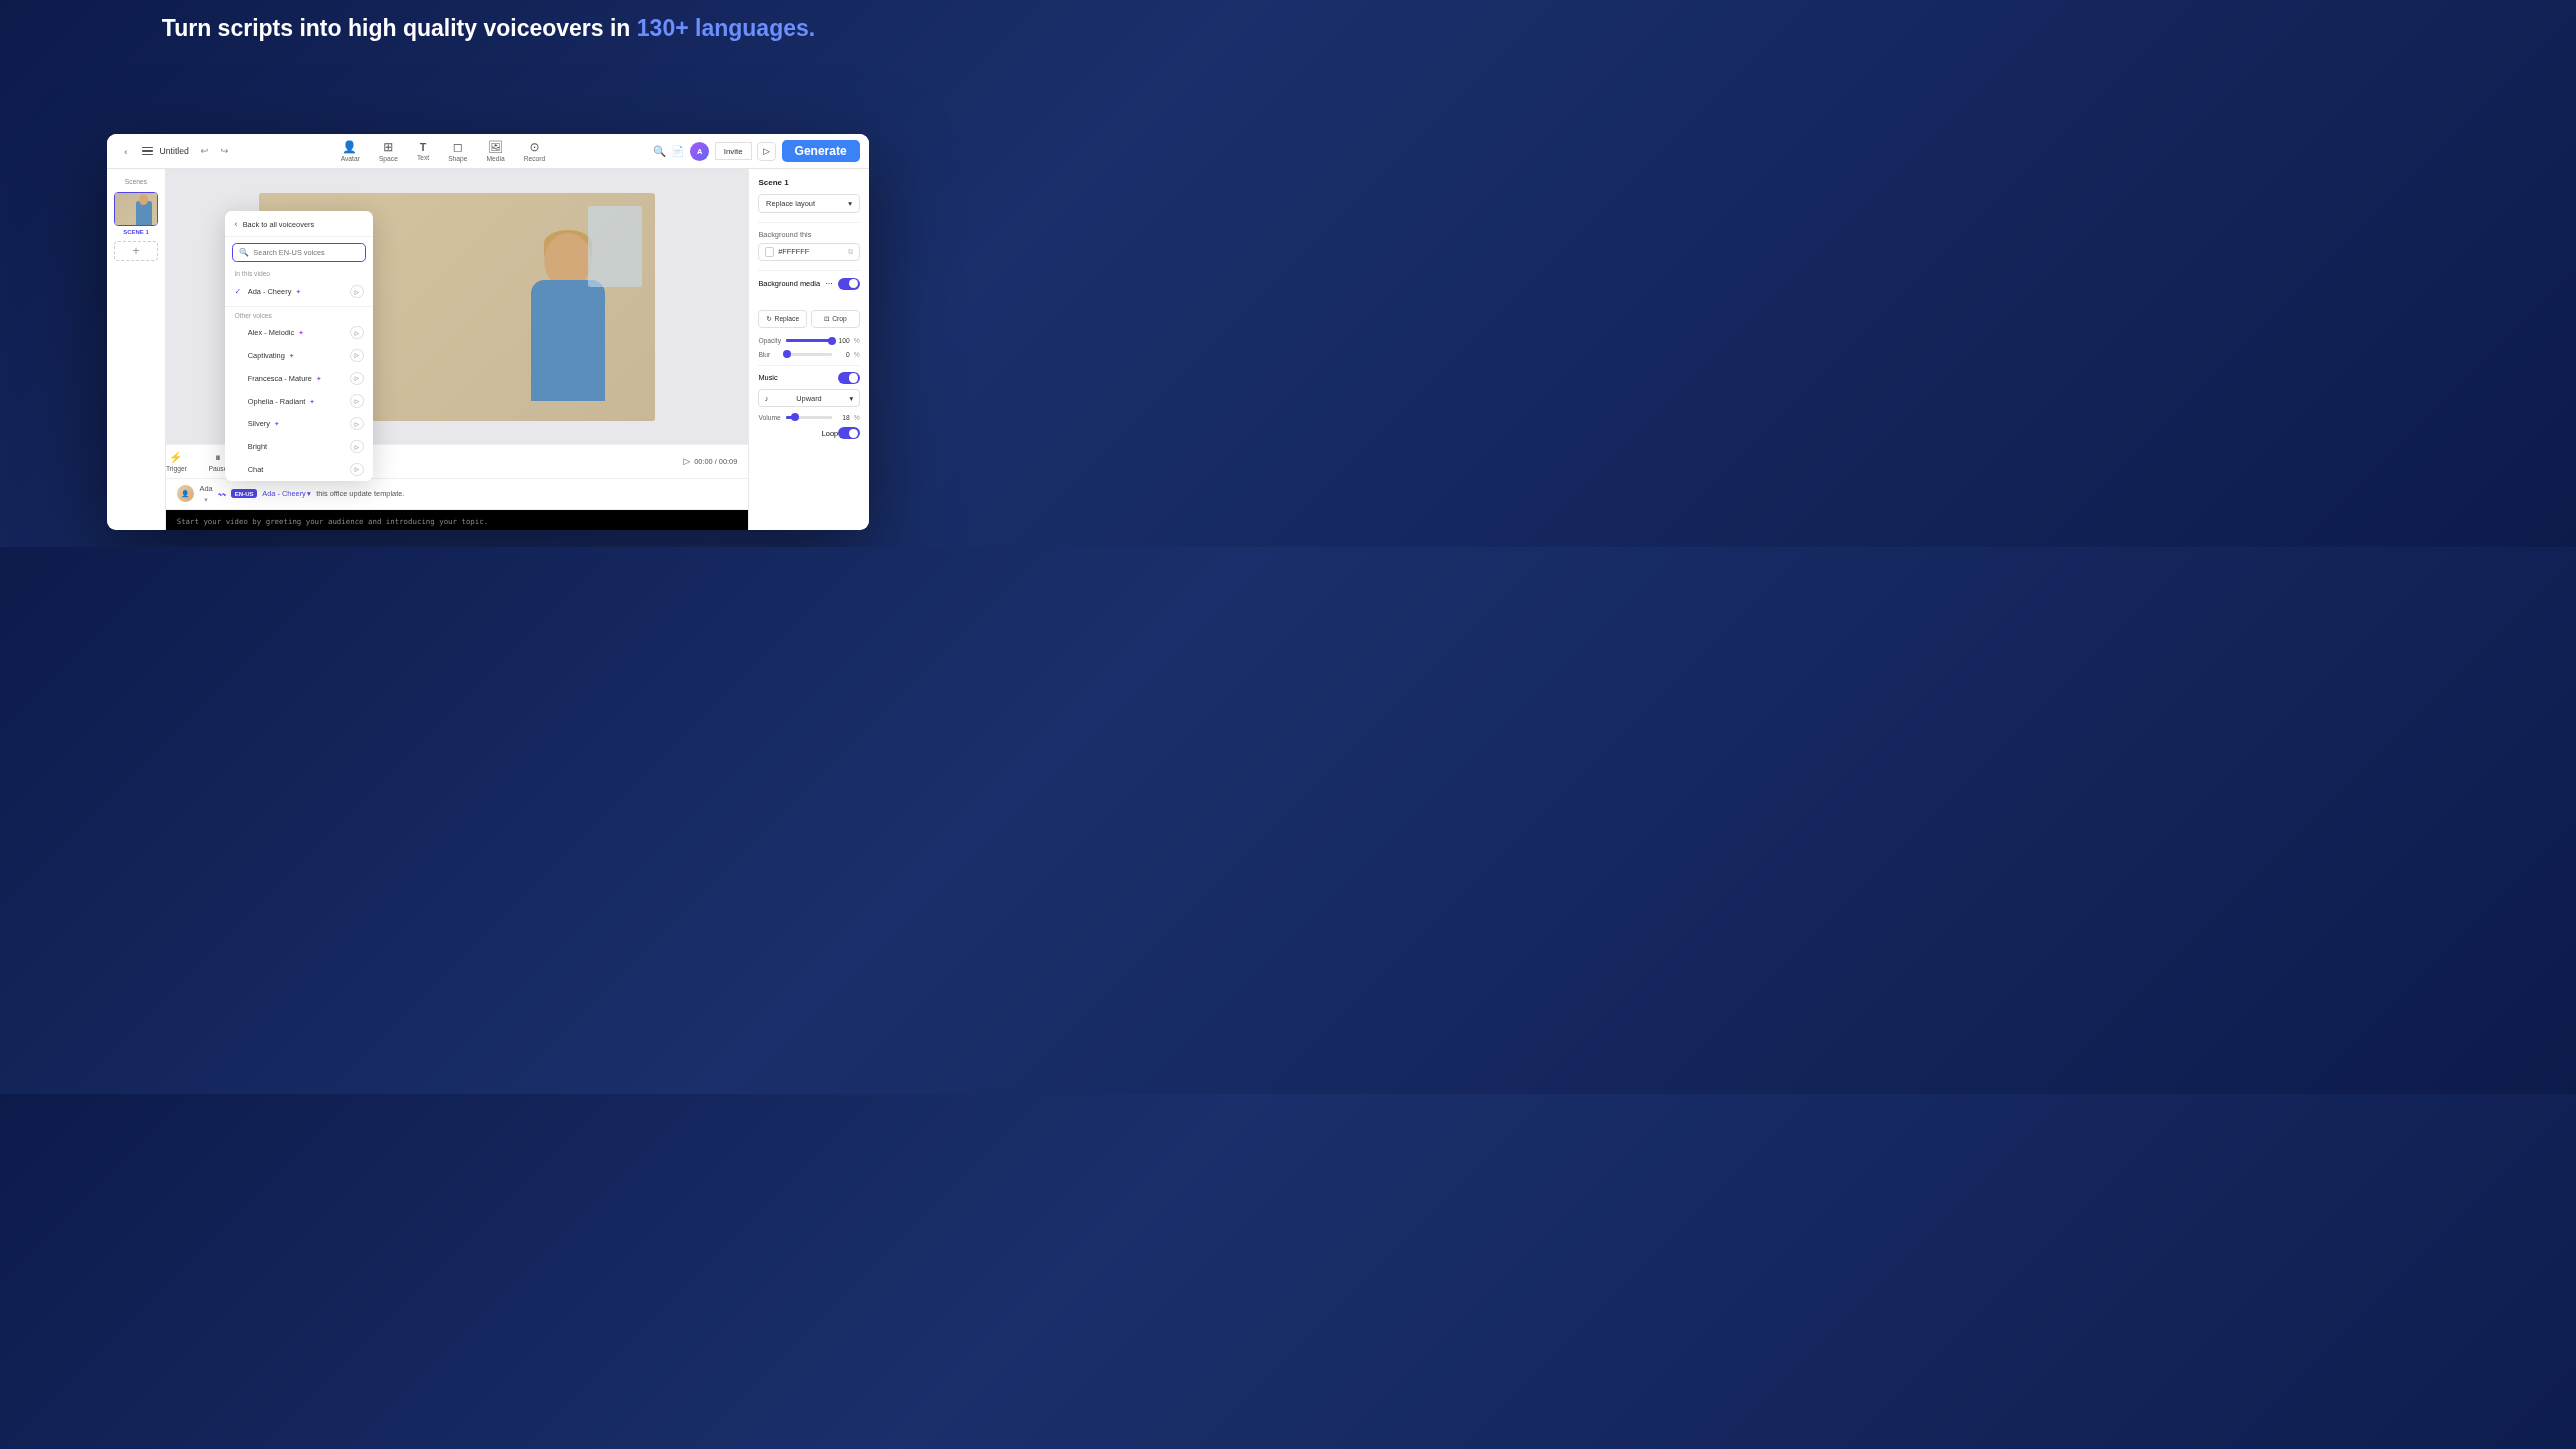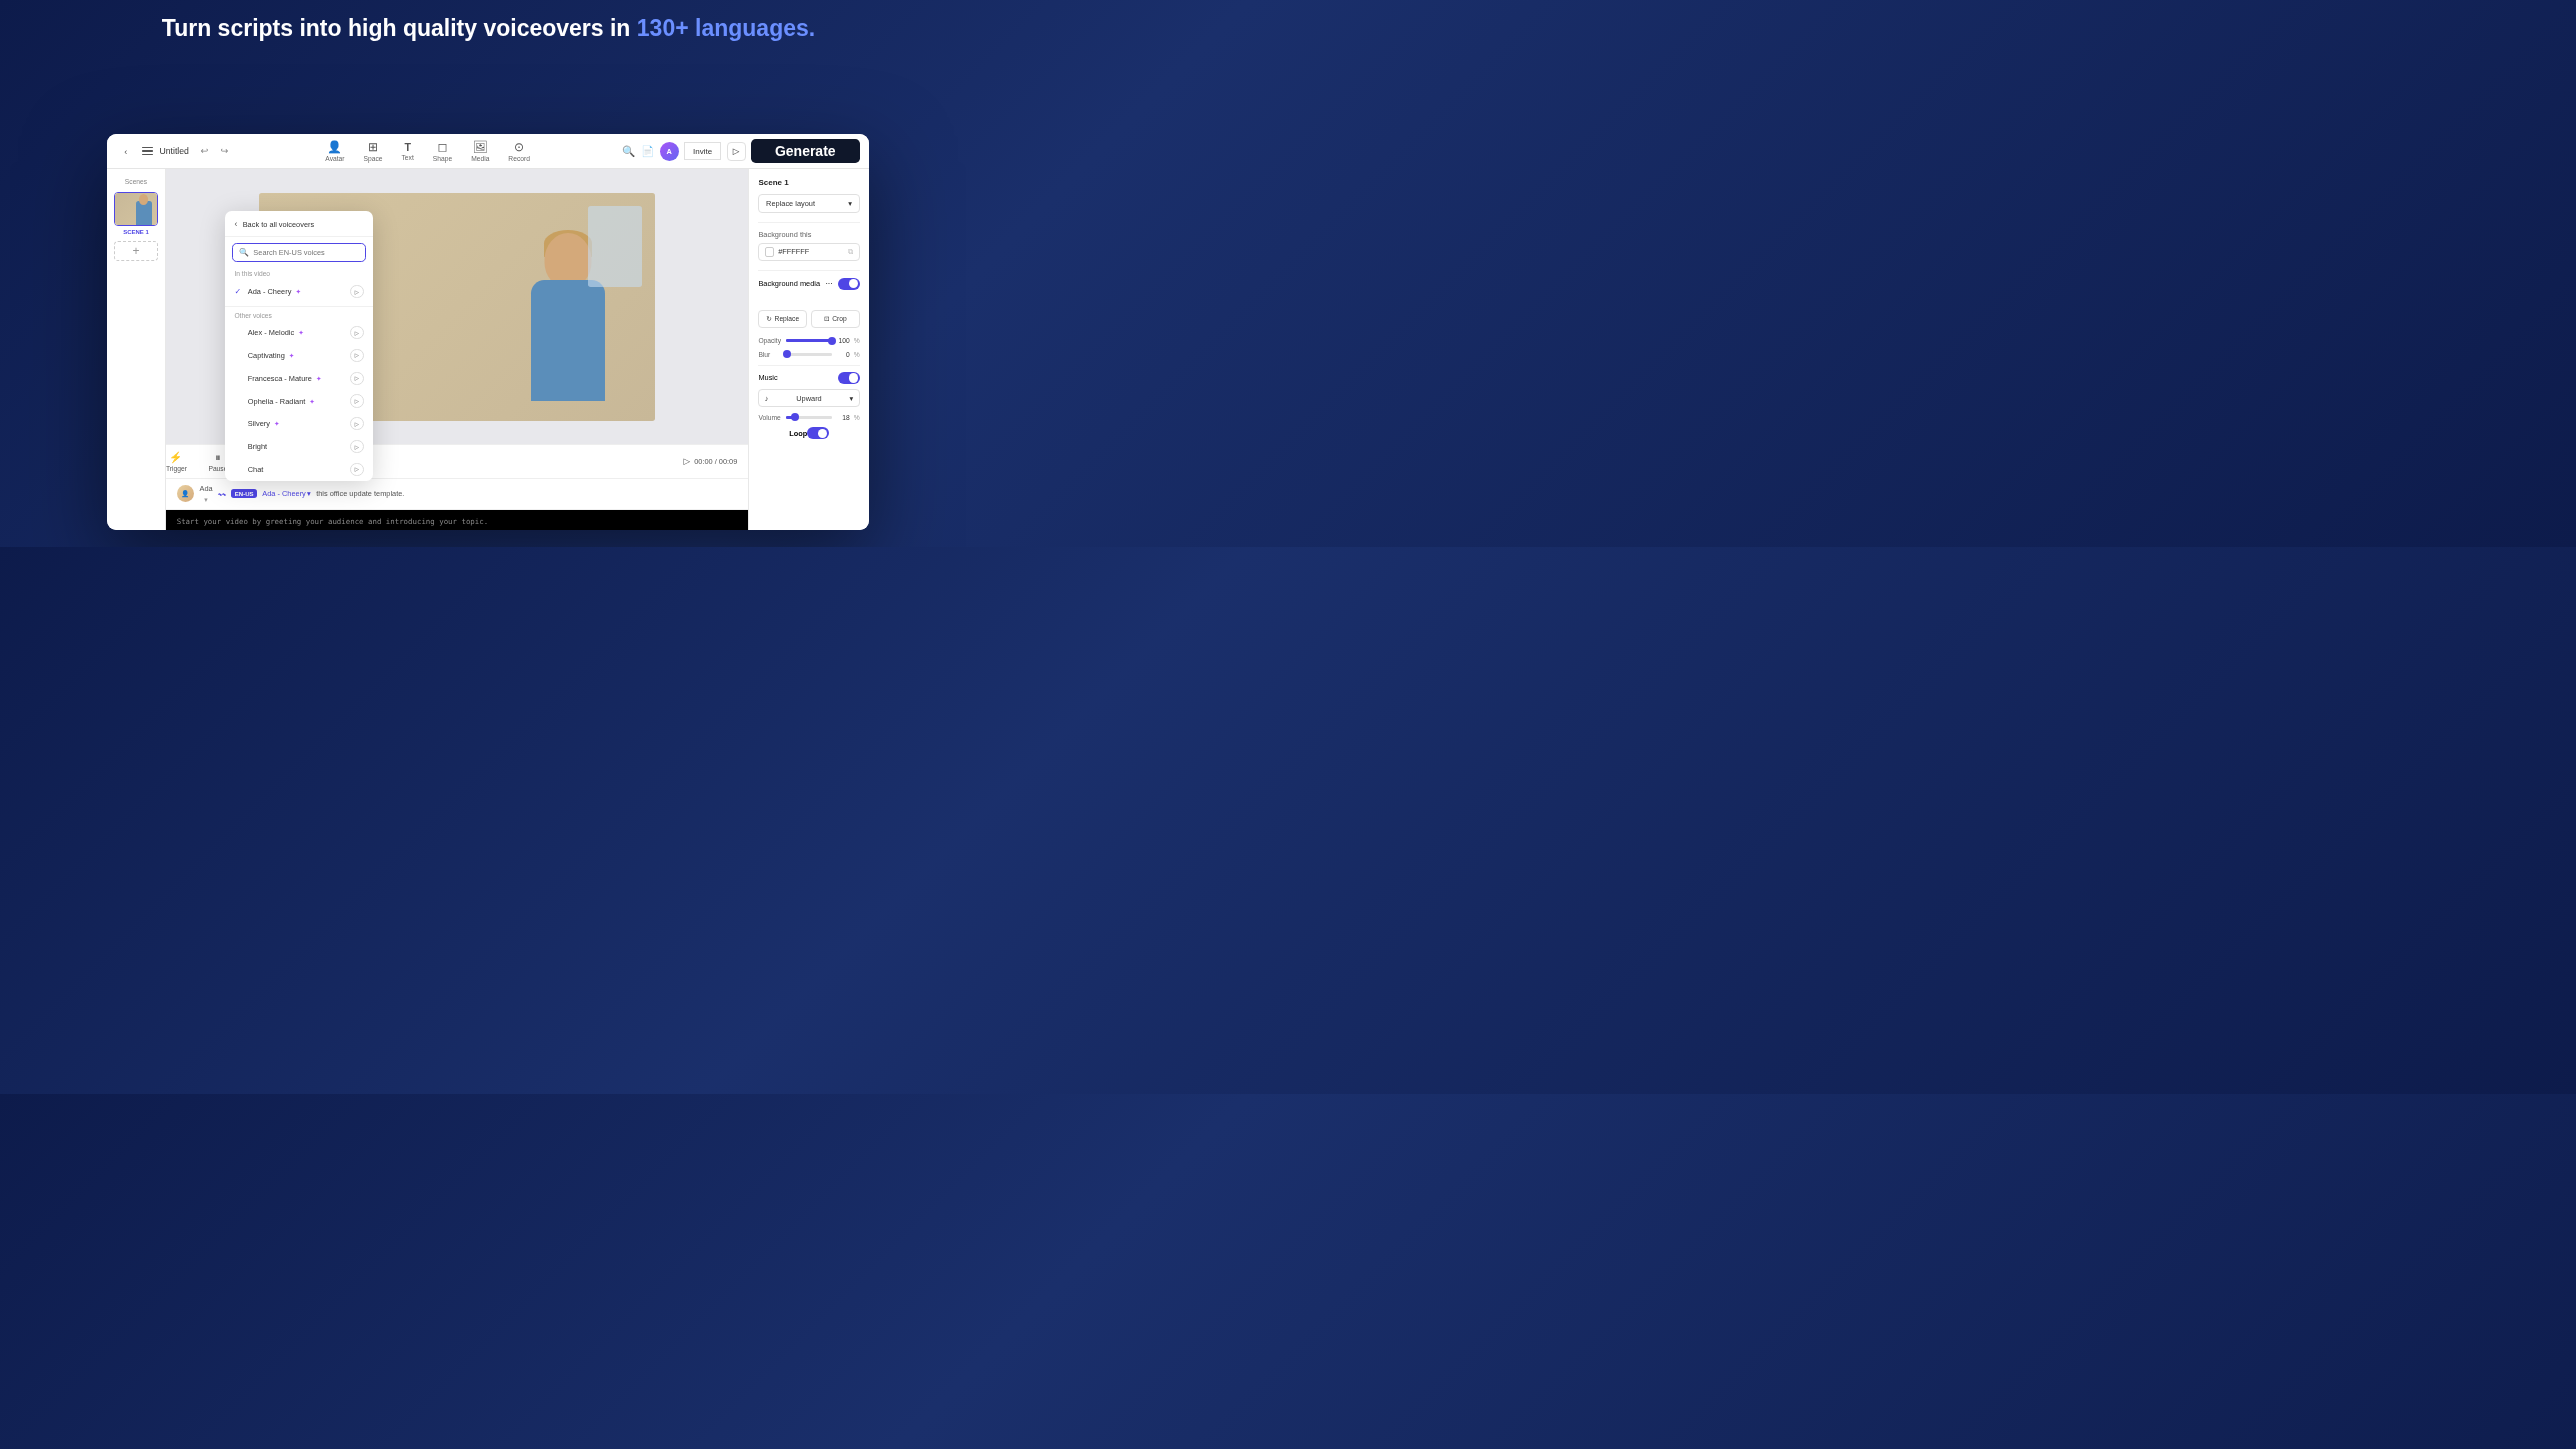--- a/index.html
+++ b/index.html
@@ -104,24 +104,24 @@
       font-size: 8px; font-weight: 500;
       color: #333; background: #fff; cursor: pointer;
     }
     .play-btn {
       width: 19px; height: 19px;
       display: flex; align-items: center; justify-content: center;
       border: 0.7px solid #e0e0e0; border-radius: 4px;
       color: #333; cursor: pointer; font-size: 8.7px;
     }
     .generate-btn {
-      padding: 4px 24px;
-      background: #0f172a;
+      padding: 4px 13px;
+      background: #3b82f6;
       color: white; border-radius: 4.7px;
-      font-size: 14px; font-weight: 600; cursor: pointer;
+      font-size: 12px; font-weight: 600; cursor: pointer;
     }
 
     
     .main-layout {
       display: flex;
       height: calc(100% - 35px);
     }
 
     
     .sidebar {
@@ -306,21 +306,21 @@
     }
     .music-dropdown {
       width: 100%;
       border: 0.7px solid #e0e0e0; border-radius: 4px;
       padding: 3.4px 5.4px;
       font-size: 7.4px; color: #333;
       display: flex; align-items: center; justify-content: space-between;
       cursor: pointer; margin-bottom: 6.7px;
     }
     .loop-row {
-      display: flex; align-items: center; justify-content: center; font-weight: bold;
+      display: flex; align-items: center; justify-content: flex-end;
     }
     .panel-divider { height: 0.7px; background: #f0f0f0; margin: 6.7px 0; }
 
     
     .voice-popup {
       position: absolute;
       left: 59px;
       top: 42px;
       width: 148px;
       background: white;

